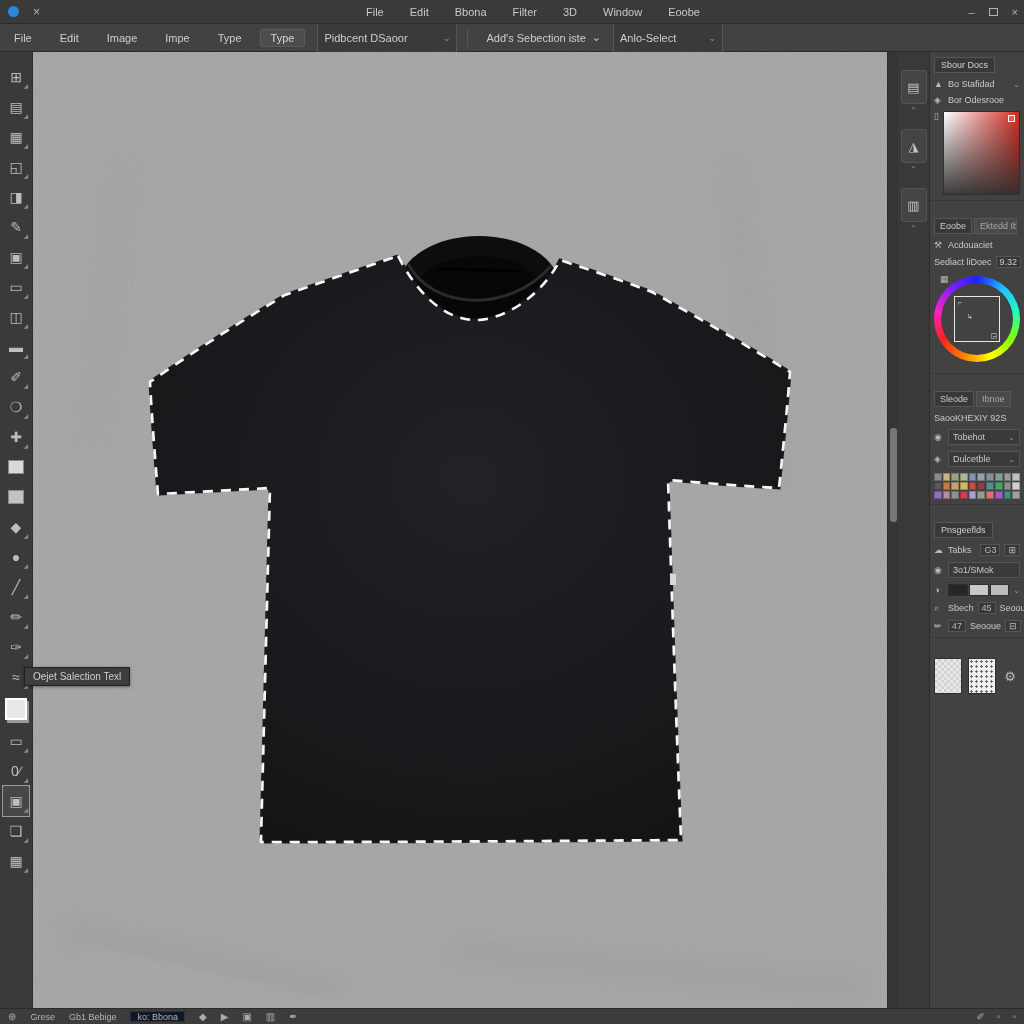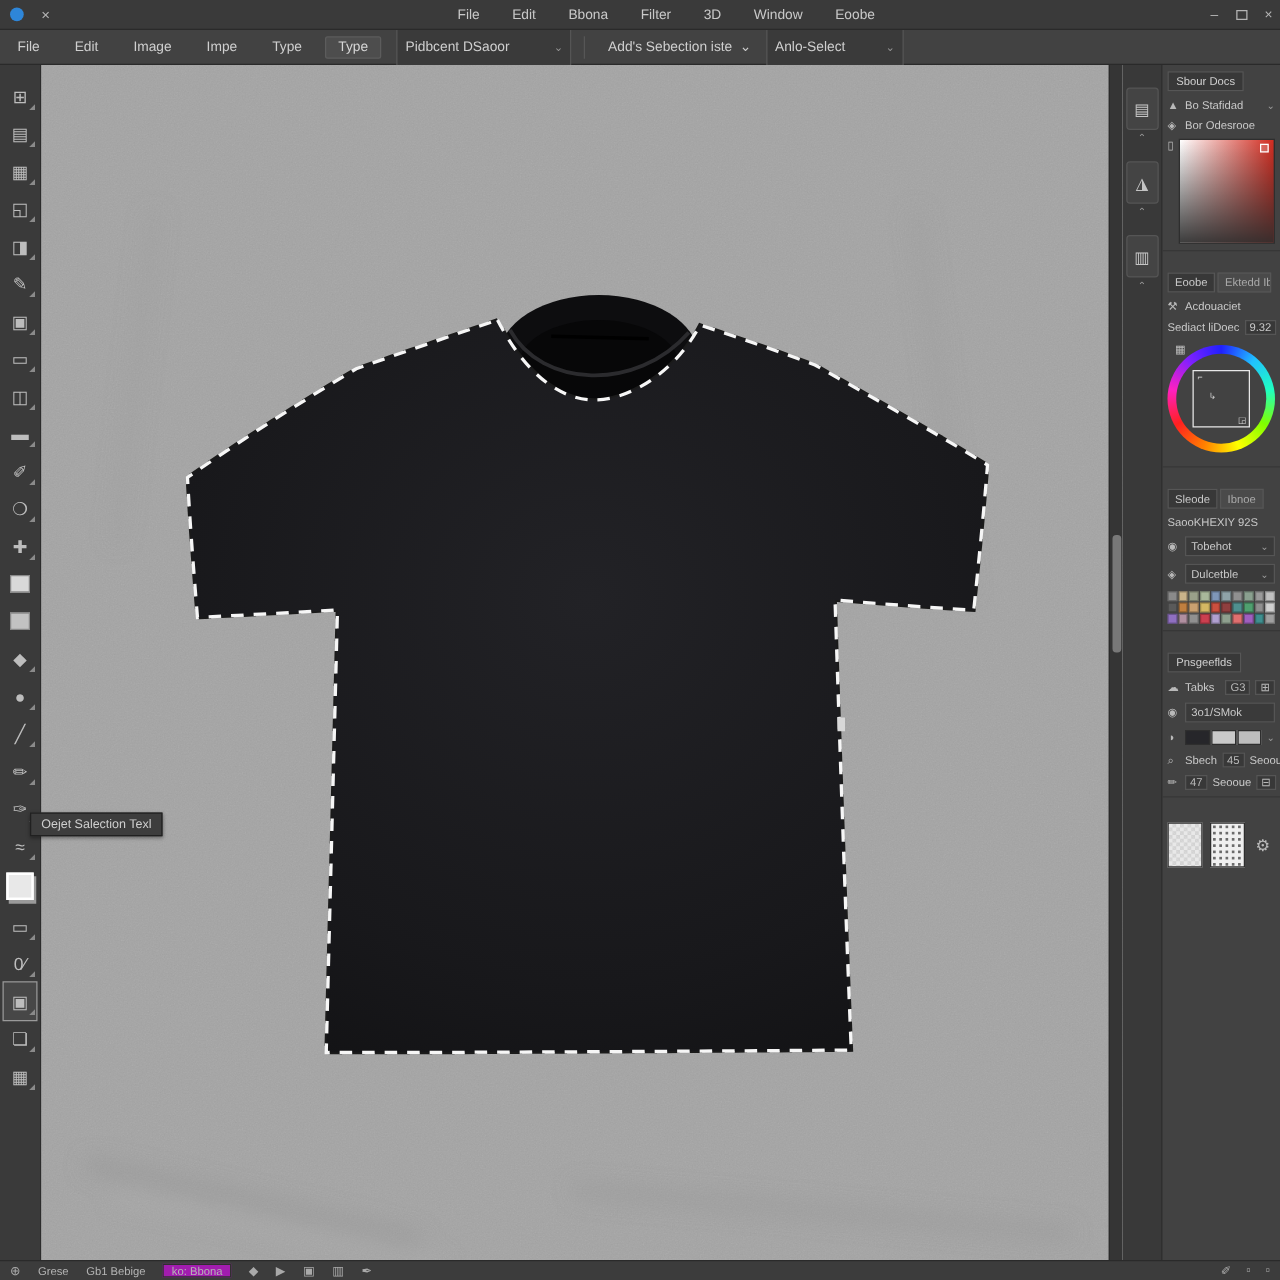--- a/index.html
+++ b/index.html
@@ -119,30 +119,30 @@
     border-bottom:1px solid #373737; }
   .layer-thumb { width:26px; height:34px; border:2px solid #1c1c1c; outline:1px solid #666;
     background-image:radial-gradient(#6a6a6a 1px, transparent 1.2px);
     background-size:5px 5px; background-color:#efefef; }
   .layer-name { font-size:12px; color:#dcdcdc; }
 
   
   .statusbar { height:16px; background:#3c3c3c; border-top:1px solid #2a2a2a;
     display:flex; align-items:center; color:#b5b5b5; font-size:9px; gap:14px; padding:0 8px; }
   .statusbar .sicon { font-size:10px; color:#a9a9a9; }
-  .statusbar .field { background:#a21caf; border:1px solid #303030; padding:0 6px; height:11px;
+  .statusbar .field { background:#0f172a; border:1px solid #303030; padding:0 6px; height:11px;
     display:flex; align-items:center; }
   .status-right { margin-left:auto; display:flex; gap:12px; }
 
   
   .tooltip { position:absolute; background:#3d3d3d; border:1px solid #202020;
     box-shadow:0 1px 3px rgba(0,0,0,.4); color:#cfcfcf; font-size:10px;
     padding:3px 8px; white-space:nowrap; z-index:30; }
   .tt-selection { left:35px; top:55px; }
-  .tt-object { left:24px; top:598px; }
+  .tt-object { left:24px; top:615px; }
 </style>
 </head>
 <body>
 
 <div class="titlebar">
   <span class="app-dot"></span>
   <span class="app-x">×</span>
   <div class="menus" id="title-menus">
       <span>File</span>
       <span>Edit</span>

